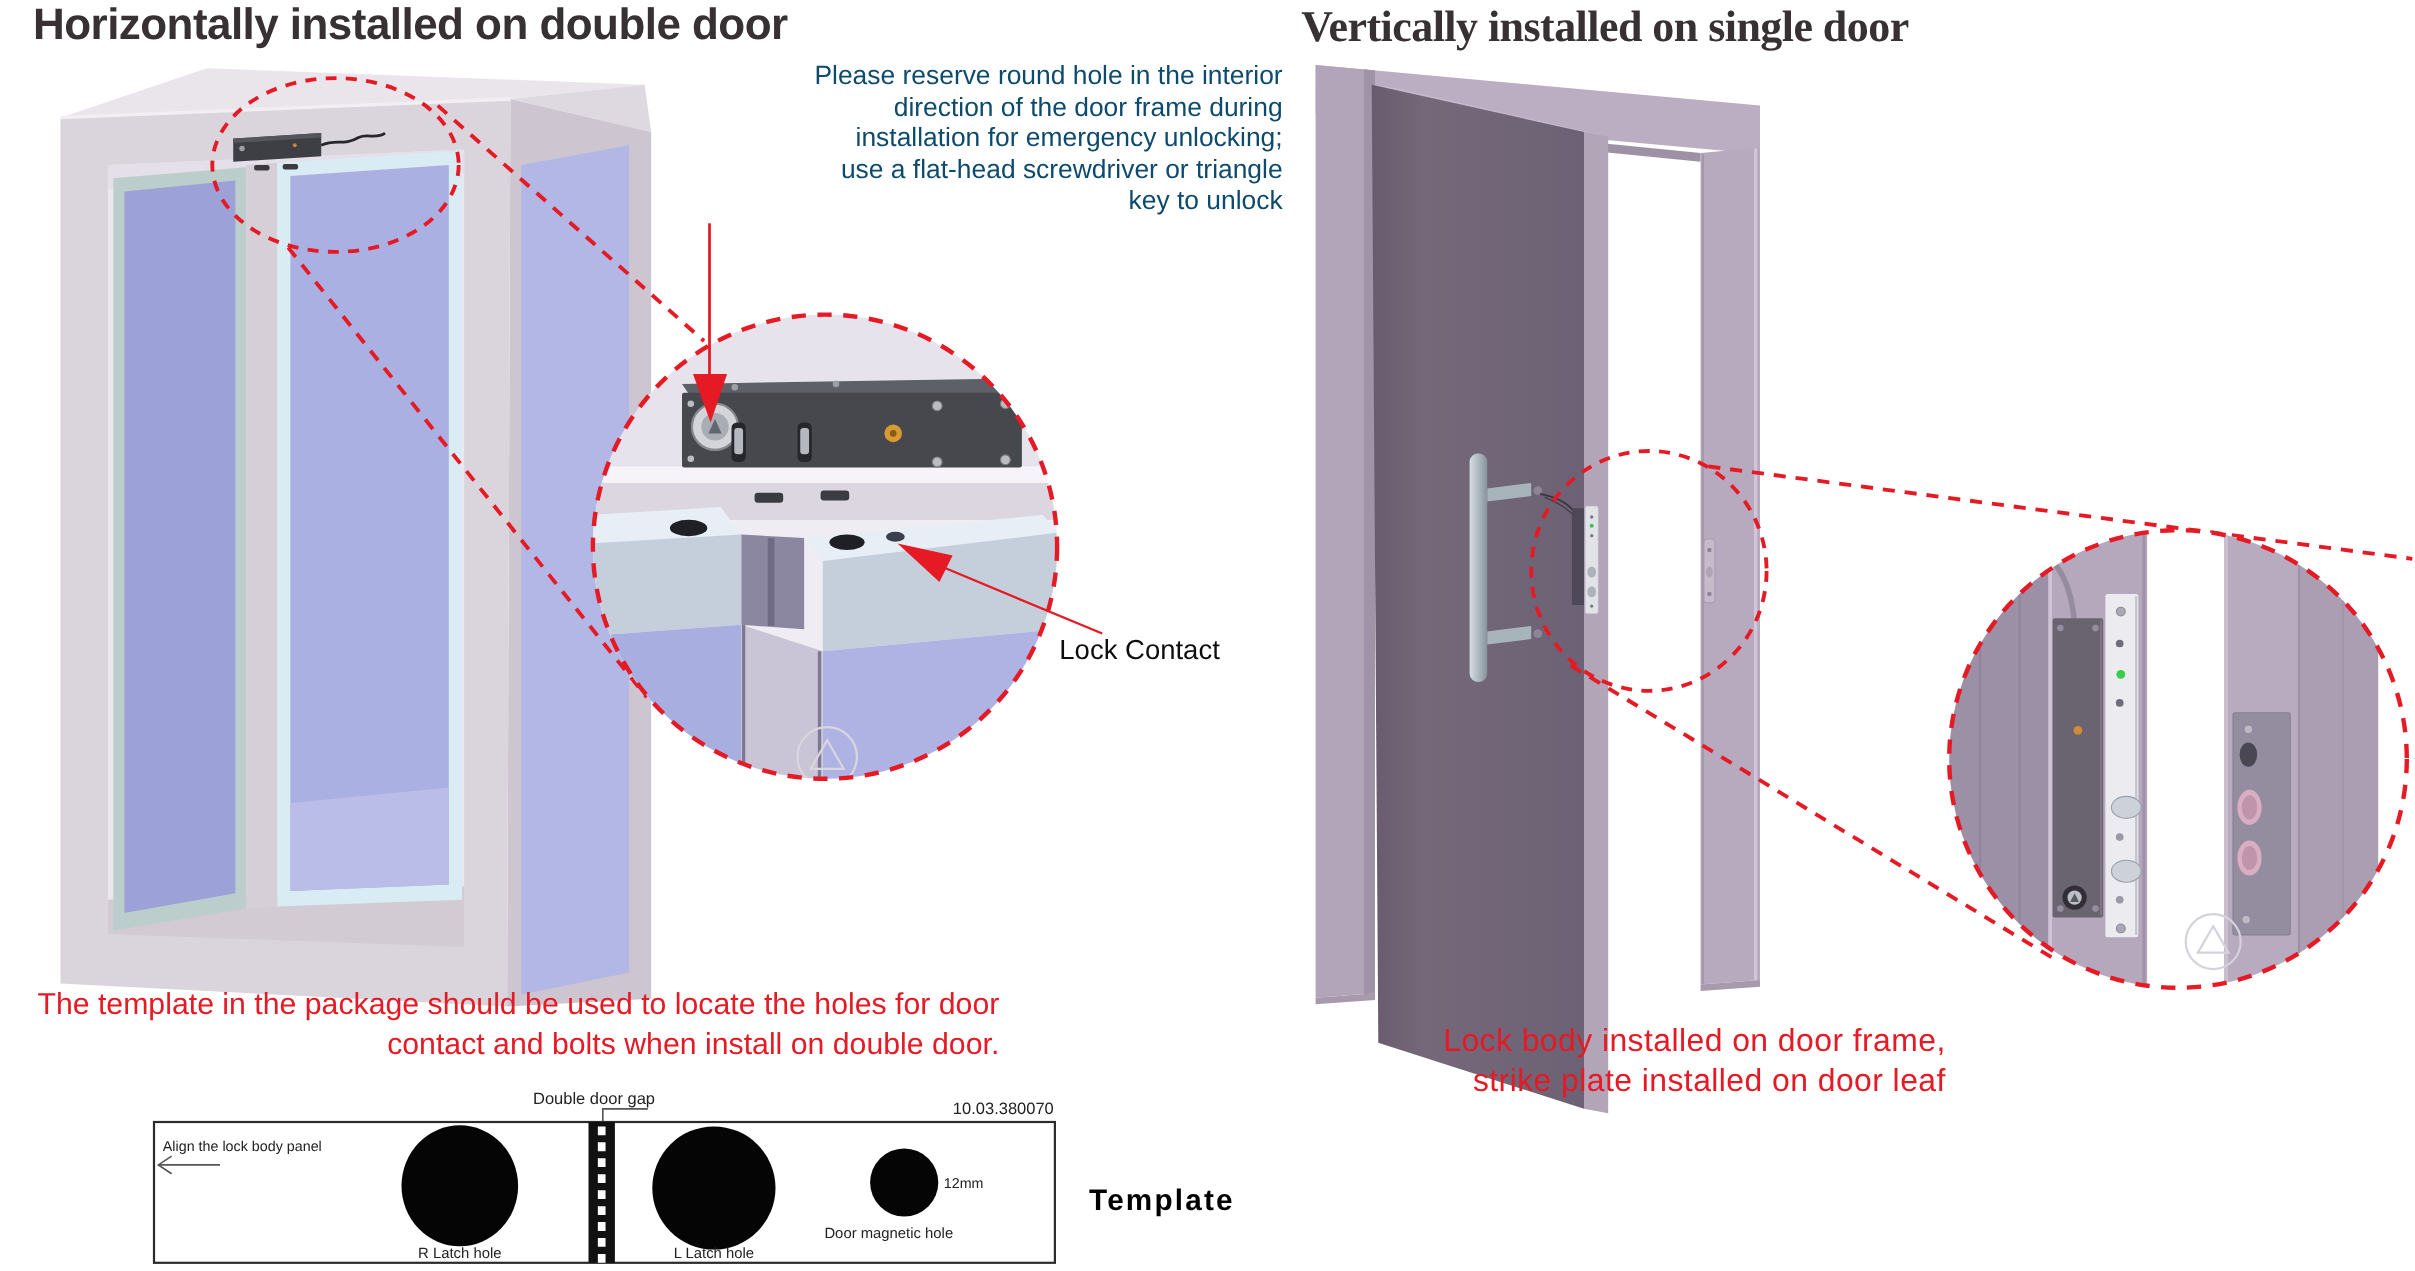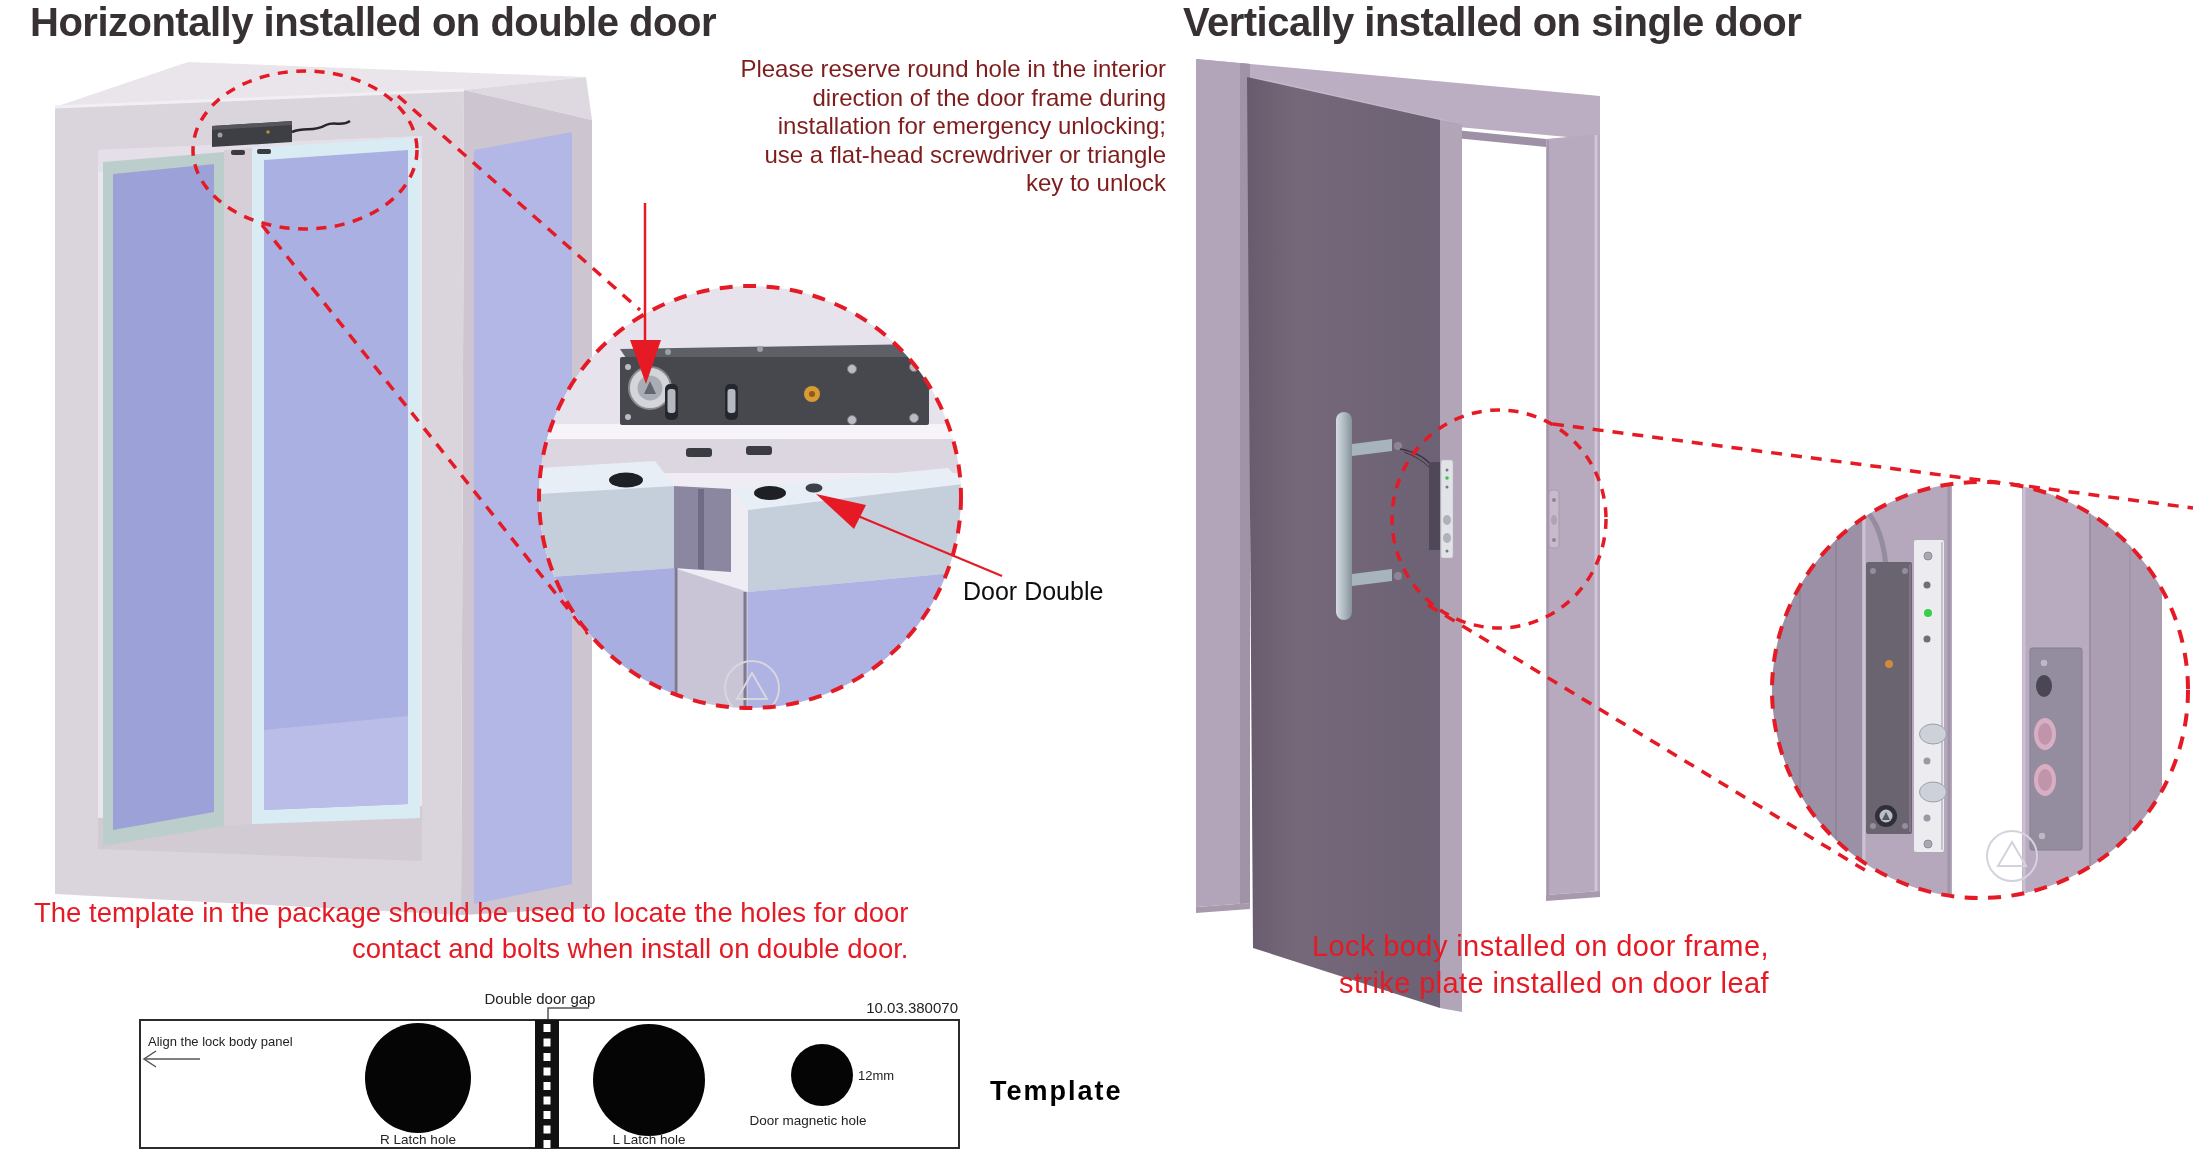--- a/index.html
+++ b/index.html
@@ -8,24 +8,24 @@
     width:2195px;height:1155px;
     overflow:hidden;
     font-family:"Liberation Sans","DejaVu Sans",sans-serif;
   }
   .abs{position:absolute;text-align:right;}
   .title{
     font-size:40px;font-weight:bold;color:#383134;letter-spacing:-0.5px;
     white-space:nowrap;
   }
   .title-left{left:30px;top:0px;}
-  .title-right{left:1183px;top:0px;}
+  .title-right{left:1183px;top:0px;font-family:Liberation Serif, serif;}
   .note{
     left:606px;top:55px;width:560px;
-    font-size:24px;line-height:28.5px;color:#7f1d1d;white-space:pre-line;
+    font-size:24px;line-height:28.5px;color:#0c4a6e;white-space:pre-line;
   }
   .door-contact{left:963px;top:577px;font-size:25px;color:#0e0e0e;white-space:nowrap;}
   .caption{white-space:pre-line;color:#e51a24;}
   .caption-left{left:34px;top:895px;font-size:27.5px;line-height:36px;}
   .caption-right{left:1312px;top:928px;font-size:29px;line-height:37px;letter-spacing:0.4px;}
   .template-heading{
     left:990px;top:1076px;font-size:27px;font-weight:bold;color:#000000;letter-spacing:2px;
   }
   svg.art{position:absolute;left:0;top:0;}
   svg text{font-family:"Liberation Sans","DejaVu Sans",sans-serif;fill:#222;}
@@ -295,18 +295,18 @@
   </g>
 </svg>
 
 <div class="abs title title-left">Horizontally installed on double door</div>
 <div class="abs title title-right">Vertically installed on single door</div>
 <div class="abs note">Please reserve round hole in the interior
 direction of the door frame during
 installation for emergency unlocking;
 use a flat-head screwdriver or triangle
 key to unlock</div>
-<div class="abs door-contact">Door Double</div>
+<div class="abs door-contact">Lock Contact</div>
 <div class="abs caption caption-left">The template in the package should be used to locate the holes for door
 contact and bolts when install on double door.</div>
 <div class="abs caption caption-right">Lock body installed on door frame,
 strike plate installed on door leaf</div>
 <div class="abs template-heading">Template</div>
 
 </body></html>

